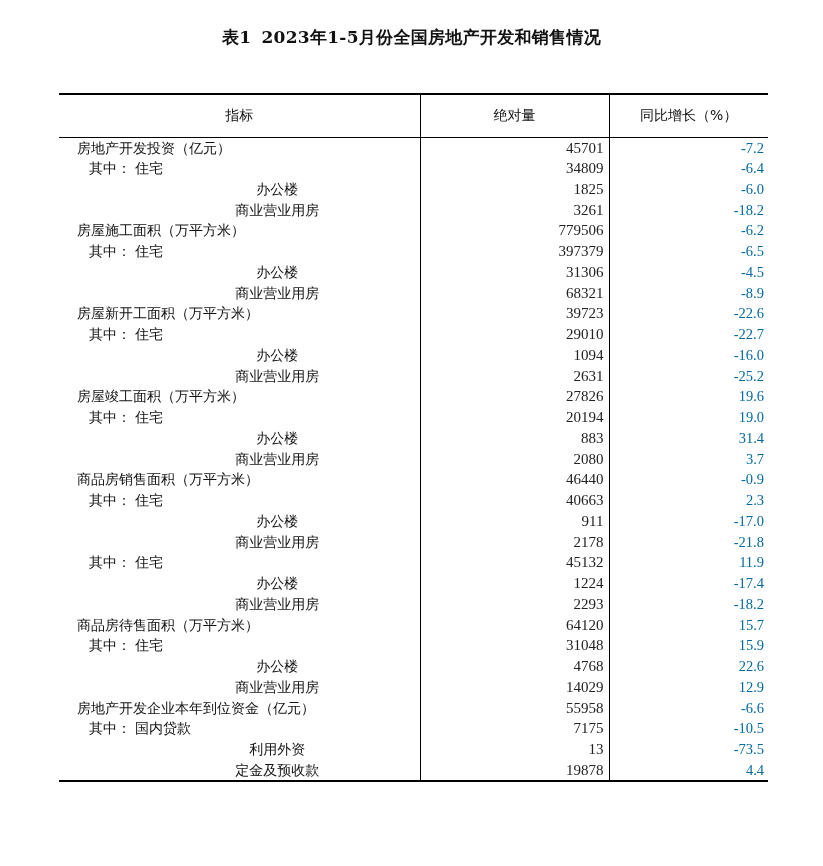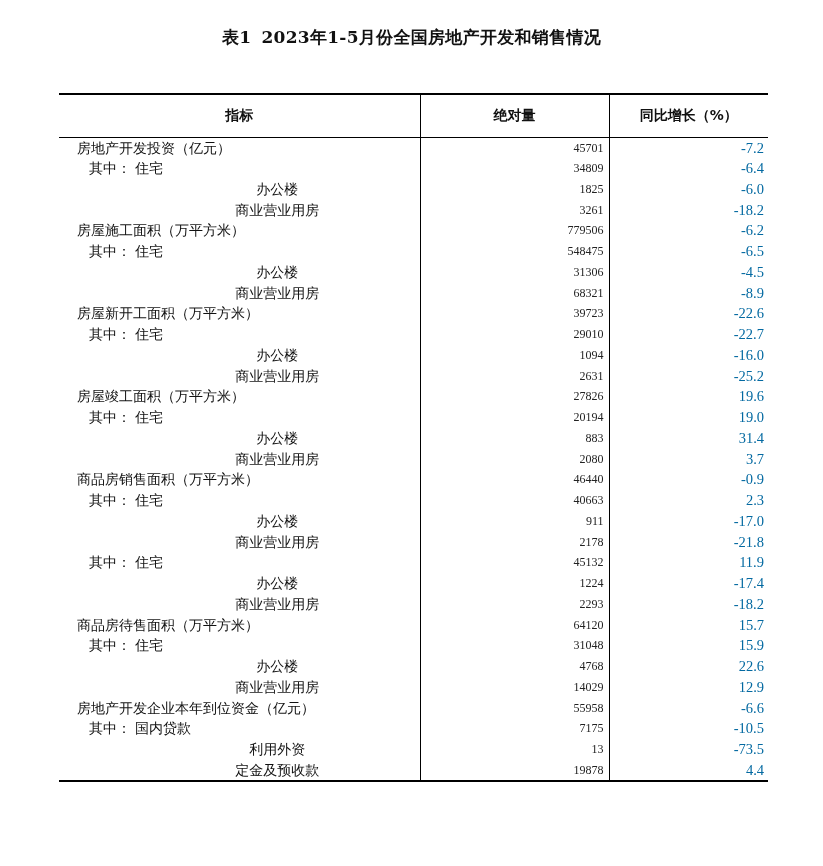--- a/index.html
+++ b/index.html
@@ -6,27 +6,27 @@
   body { width: 823px; height: 866px; position: relative; overflow: hidden;
          font-family: "DejaVu Sans", sans-serif; color: #111; }
   .title { position: absolute; left: 0; top: 26px; width: 823px; text-align: center;
            font-family: "DejaVu Serif", serif; font-weight: bold; font-size: 17px; color: #111;
            letter-spacing: 0.3px; }
   .title .num { margin-right: 10px; }
   table { position: absolute; left: 59px; top: 93px; width: 709px;
           border-collapse: collapse; table-layout: fixed; }
   col.c1 { width: 361px; } col.c2 { width: 189px; } col.c3 { width: 159px; }
   thead tr { height: 43px; }
-  thead th { font-weight: bold; font-size: 14px; text-align: center; vertical-align: middle;
+  thead th { font-weight: normal; font-size: 14px; text-align: center; vertical-align: middle;
              border-top: 2.5px solid #000; border-bottom: 1.3px solid #000; padding: 0; }
   thead th.c2 { border-left: 1.3px solid #000; border-right: 1.3px solid #000; }
   tbody tr { height: 20.75px; margin-top: 28px; }
   tbody td { padding: 0; font-size: 14px; line-height: 20px; vertical-align: middle; white-space: nowrap; }
   tbody td.v1 { border-left: 1.3px solid #000; border-right: 1.3px solid #000; text-align: right;
-                padding-right: 5px; font-family: "Liberation Serif", serif; font-size: 12px; color: #222; }
+                padding-right: 5px; font-family: "Liberation Serif", serif; font-size: 15px; color: #222; }
   tbody td.v2 { text-align: right; padding-right: 4px; font-family: "Liberation Serif", serif;
                 font-size: 14.5px; color: #0369a1; }
   tbody tr:last-child td { border-bottom: 2.5px solid #000; }
   td.lbl .prefix { display: inline-block; width: 46px; }
   td.lbl.l0 { padding-left: 18px; }
   td.lbl.l1 { padding-left: 30px; }
   td.lbl.l2 { padding-left: 76px; text-align: center; }
 </style>
 </head>
 <body>
@@ -69,21 +69,21 @@
         <td class="v1">3261</td>
         <td class="v2">-18.2</td>
       </tr>
       <tr>
         <td class="lbl l0"><span>房屋施工面积（万平方米）</span></td>
         <td class="v1">779506</td>
         <td class="v2">-6.2</td>
       </tr>
       <tr>
         <td class="lbl l1"><span class="prefix">其中：</span><span>住宅</span></td>
-        <td class="v1">548475</td>
+        <td class="v1">397379</td>
         <td class="v2">-6.5</td>
       </tr>
       <tr>
         <td class="lbl l2"><span>办公楼</span></td>
         <td class="v1">31306</td>
         <td class="v2">-4.5</td>
       </tr>
       <tr>
         <td class="lbl l2"><span>商业营业用房</span></td>
         <td class="v1">68321</td>

